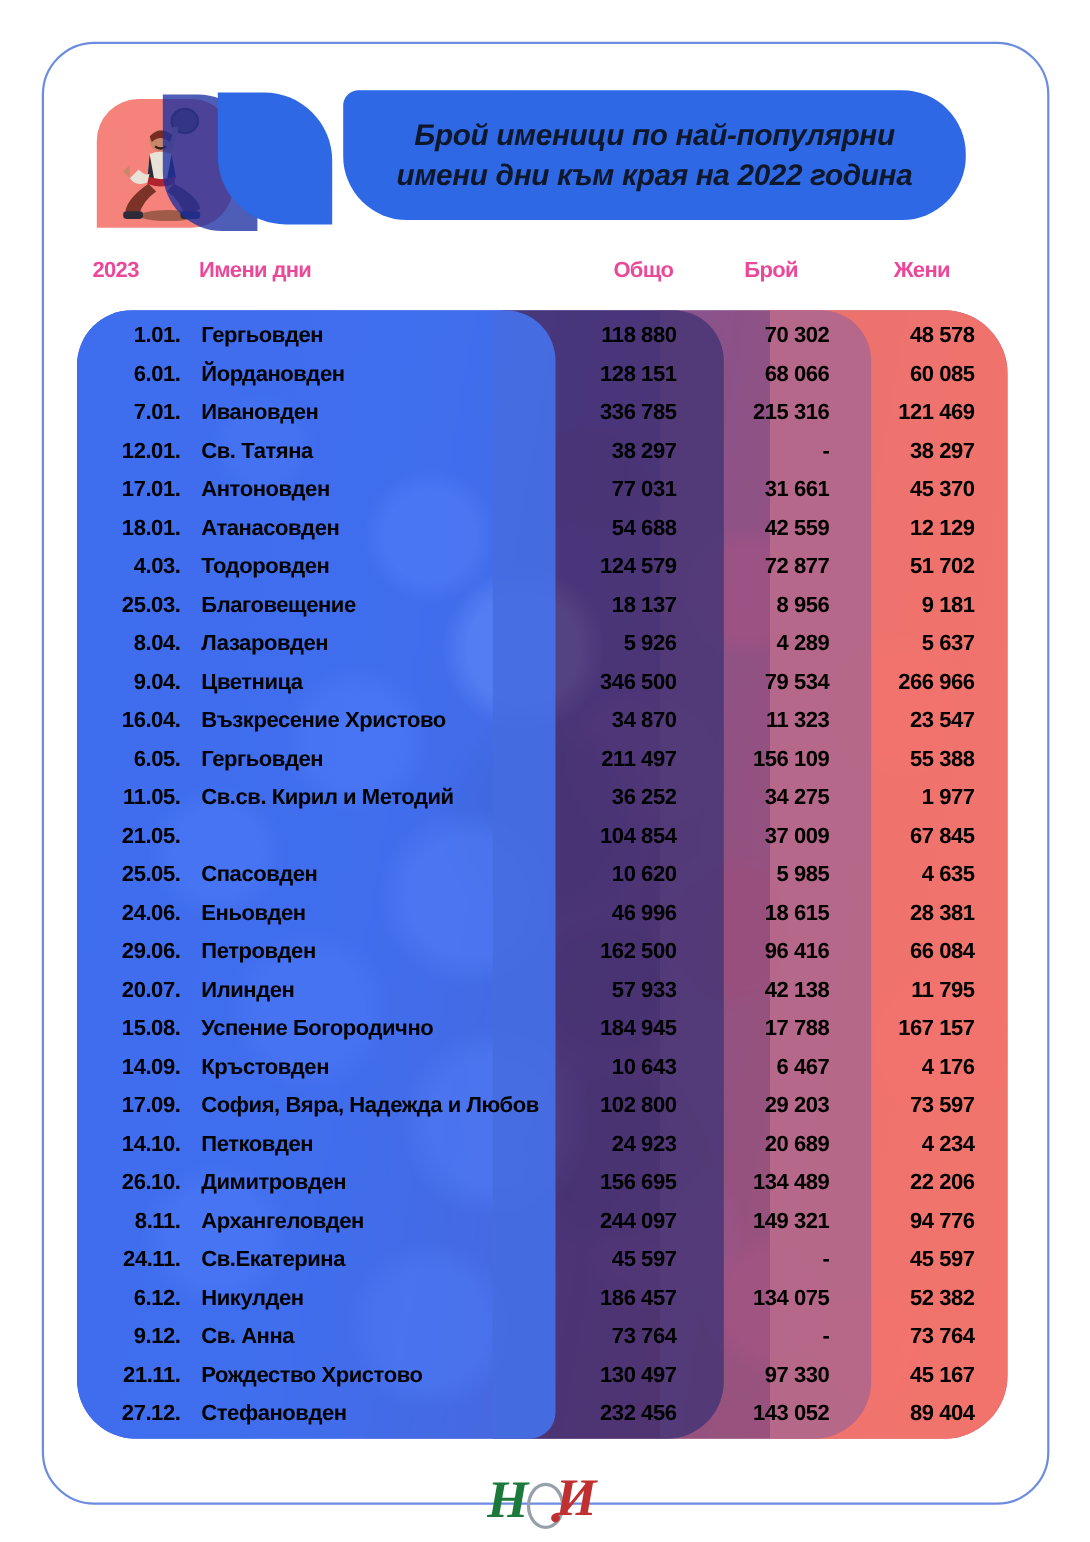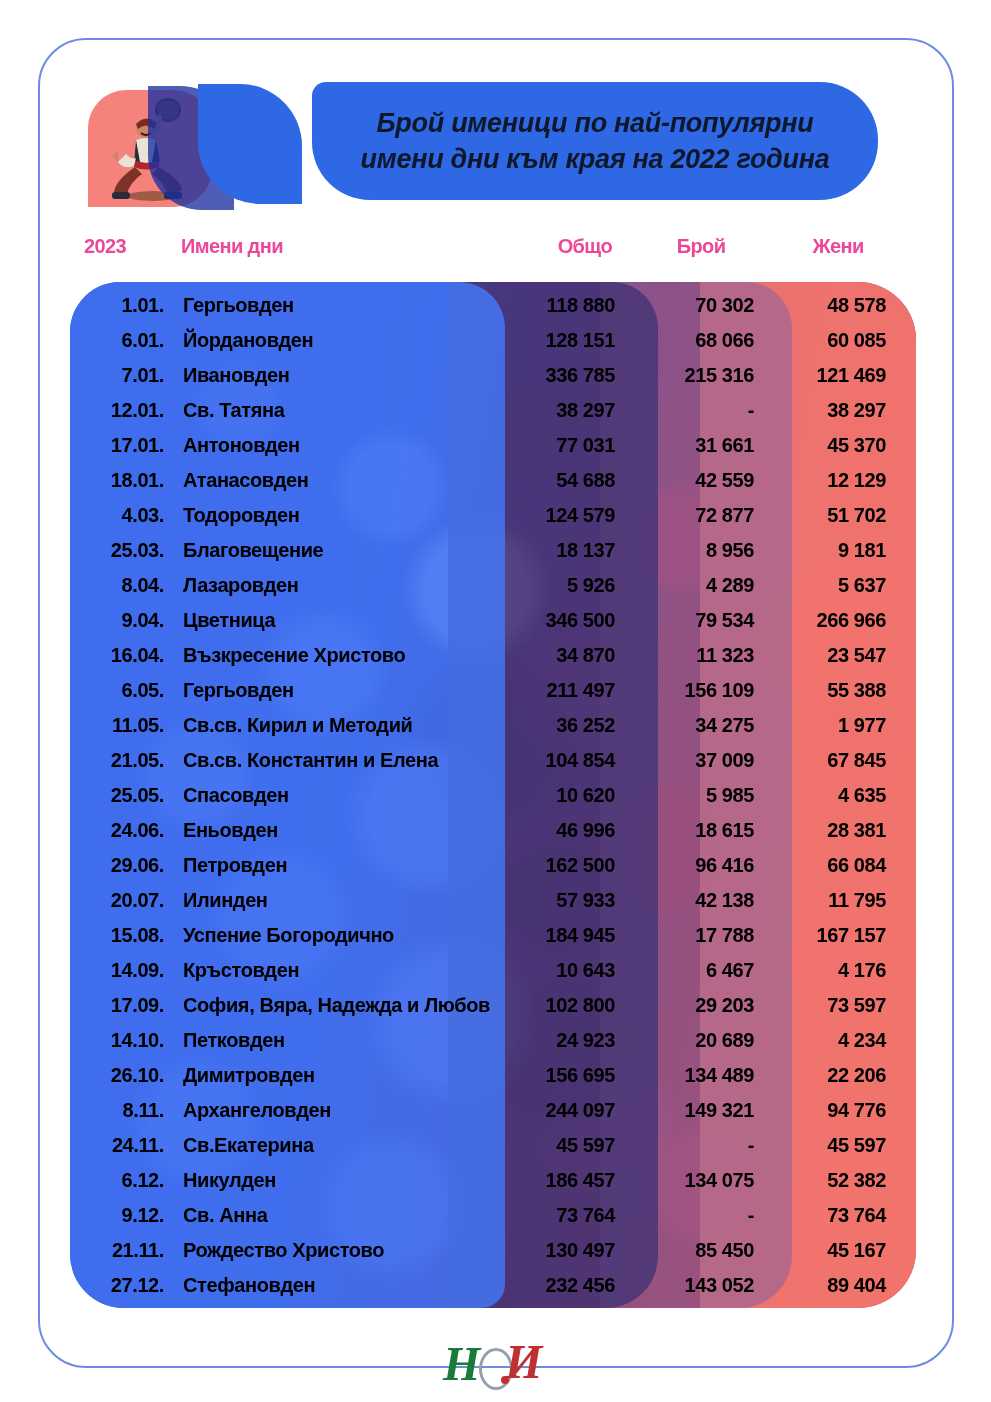--- a/index.html
+++ b/index.html
@@ -234,21 +234,20 @@
   <div class="row">
     <span class="c-date">11.05.</span>
     <span class="c-name">Св.св. Кирил и Методий</span>
     <span class="c-total">36 252</span>
     <span class="c-men">34 275</span>
     <span class="c-women">1 977</span>
   </div>
 
   <div class="row">
     <span class="c-date">21.05.</span>
-    <span class="c-name">Св.св. Константин и Елена</span>
     <span class="c-total">104 854</span>
     <span class="c-men">37 009</span>
     <span class="c-women">67 845</span>
   </div>
 
   <div class="row">
     <span class="c-date">25.05.</span>
     <span class="c-name">Спасовден</span>
     <span class="c-total">10 620</span>
     <span class="c-men">5 985</span>
@@ -348,21 +347,21 @@
     <span class="c-name">Св. Анна</span>
     <span class="c-total">73 764</span>
     <span class="c-men">-</span>
     <span class="c-women">73 764</span>
   </div>
 
   <div class="row">
     <span class="c-date">21.11.</span>
     <span class="c-name">Рождество Христово</span>
     <span class="c-total">130 497</span>
-    <span class="c-men">85 450</span>
+    <span class="c-men">97 330</span>
     <span class="c-women">45 167</span>
   </div>
 
   <div class="row">
     <span class="c-date">27.12.</span>
     <span class="c-name">Стефановден</span>
     <span class="c-total">232 456</span>
     <span class="c-men">143 052</span>
     <span class="c-women">89 404</span>
   </div>

